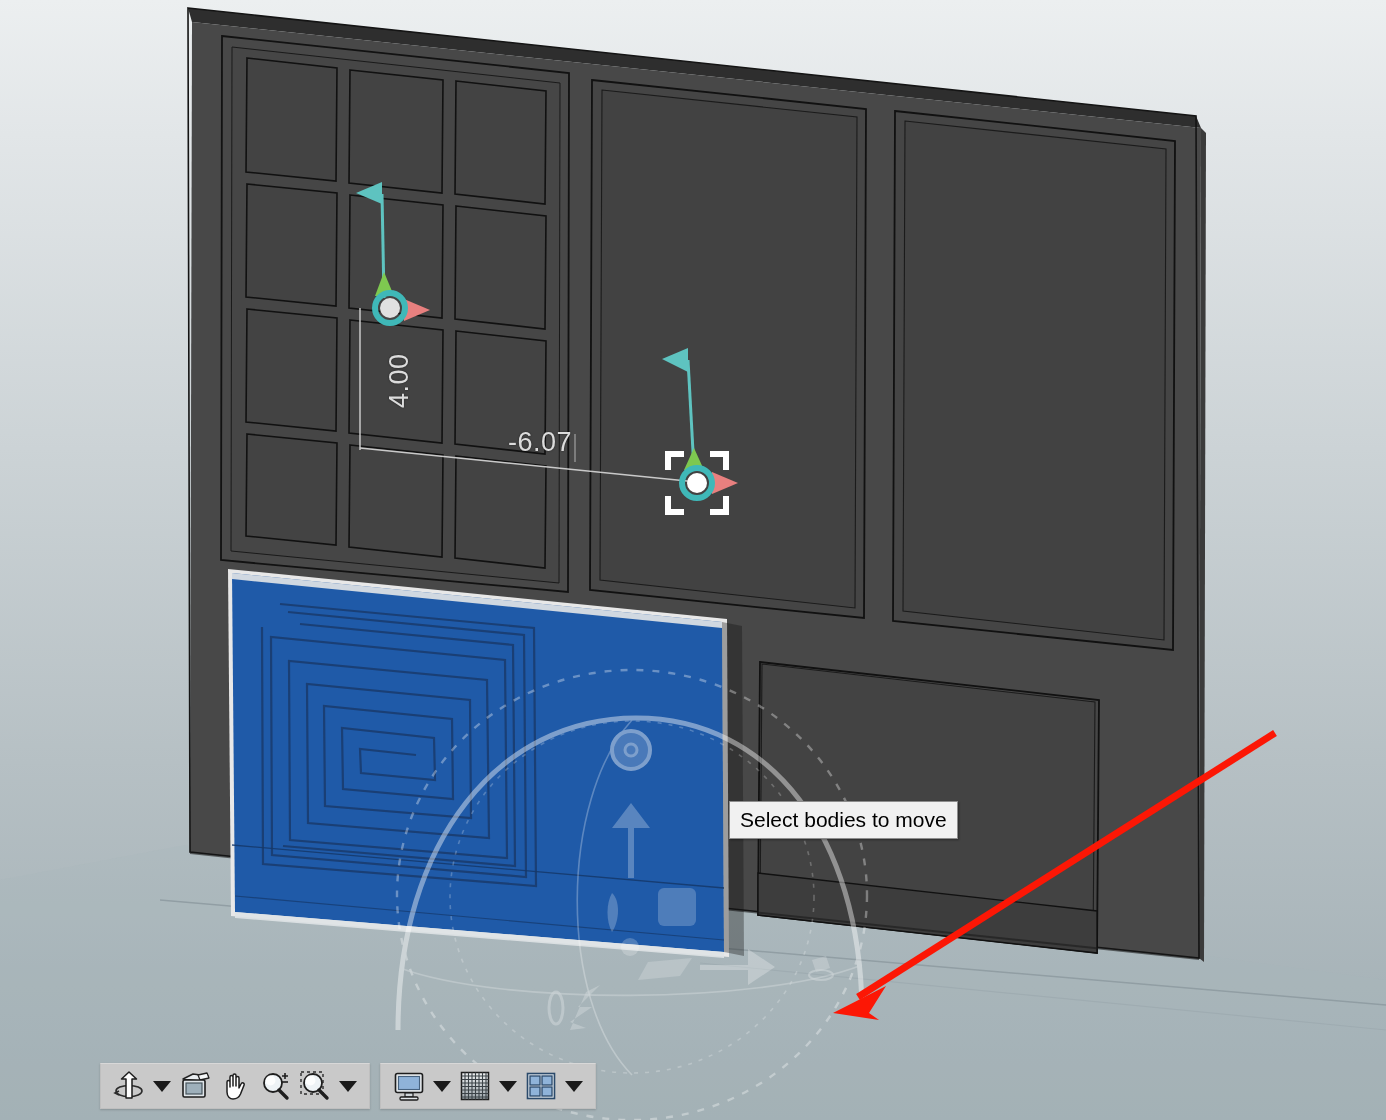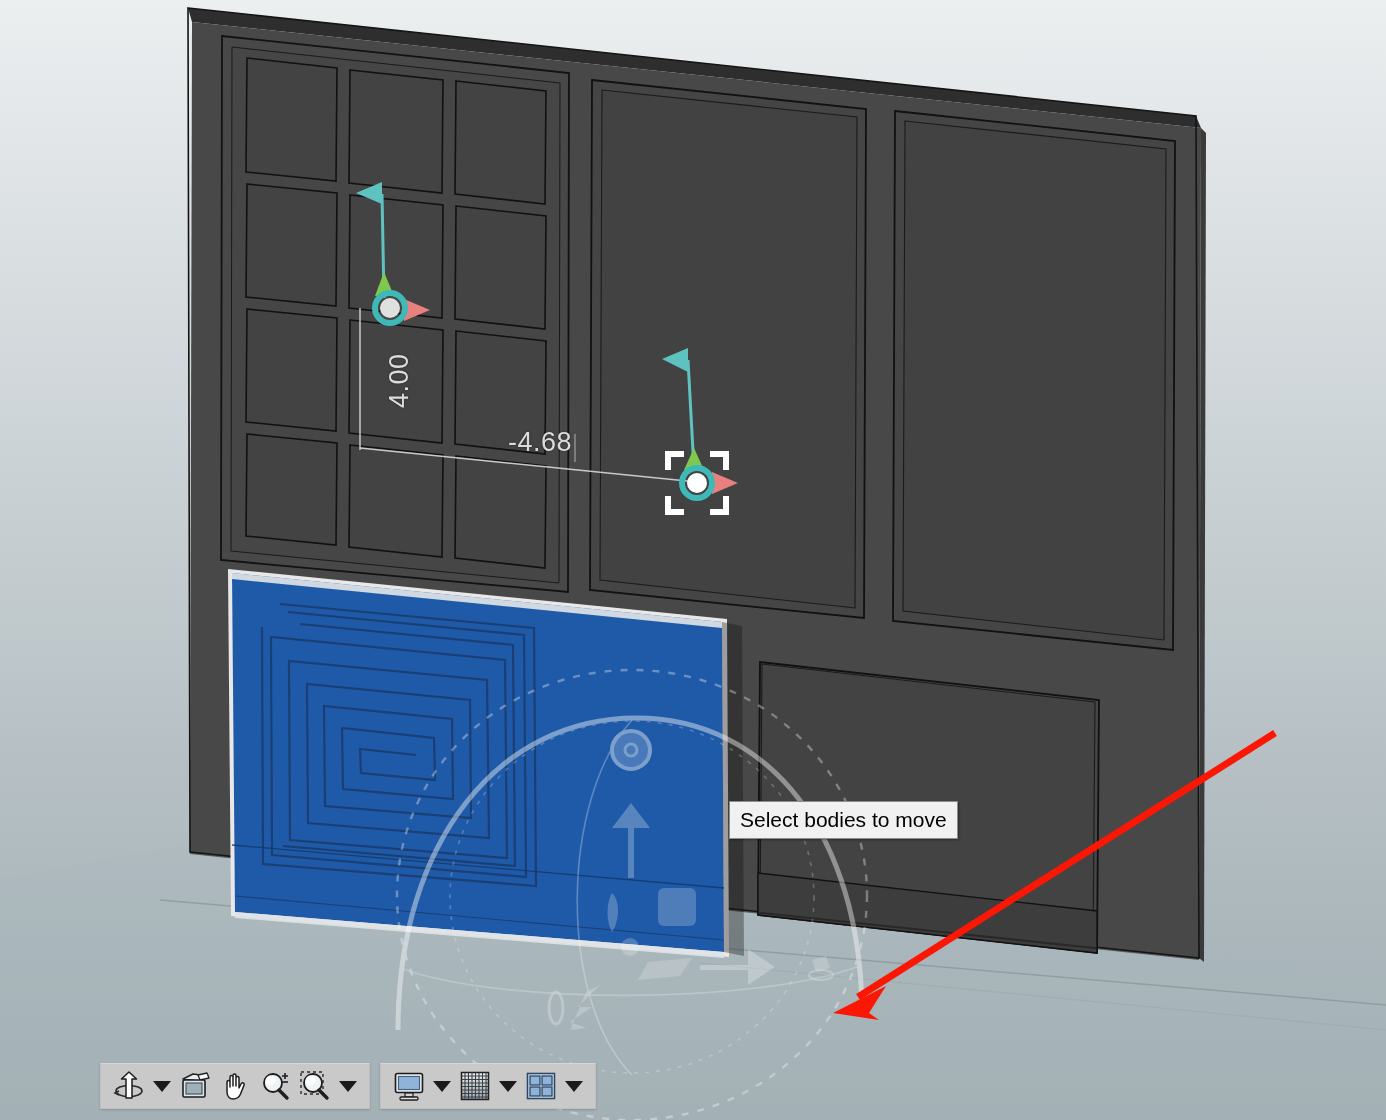--- a/index.html
+++ b/index.html
@@ -244,21 +244,21 @@
         <path d="M668,470 L668,454 L684,454"></path>
         <path d="M710,454 L726,454 L726,470"></path>
         <path d="M726,496 L726,512 L710,512"></path>
         <path d="M684,512 L668,512 L668,496"></path>
       </g>
     </g>
   </svg>
 
   <div class="dim vertical" style="left:384px;top:408px;">4.00</div>
 
-  <div class="dim" style="left:508px;top:427px;">-4.68</div>
+  <div class="dim" style="left:508px;top:427px;">-6.07</div>
 
   <div class="tooltip" style="left:729px;top:801px;">Select bodies to move</div>
 
   <svg class="layer">
     <g>
       <line x1="1275" y1="733" x2="858" y2="997" stroke="#fc1705" stroke-width="7" stroke-linecap="butt"></line>
       <polygon points="833,1013 886,986 869,1013 879,1020" fill="#fc1705"></polygon>
     </g>
   </svg>
 

